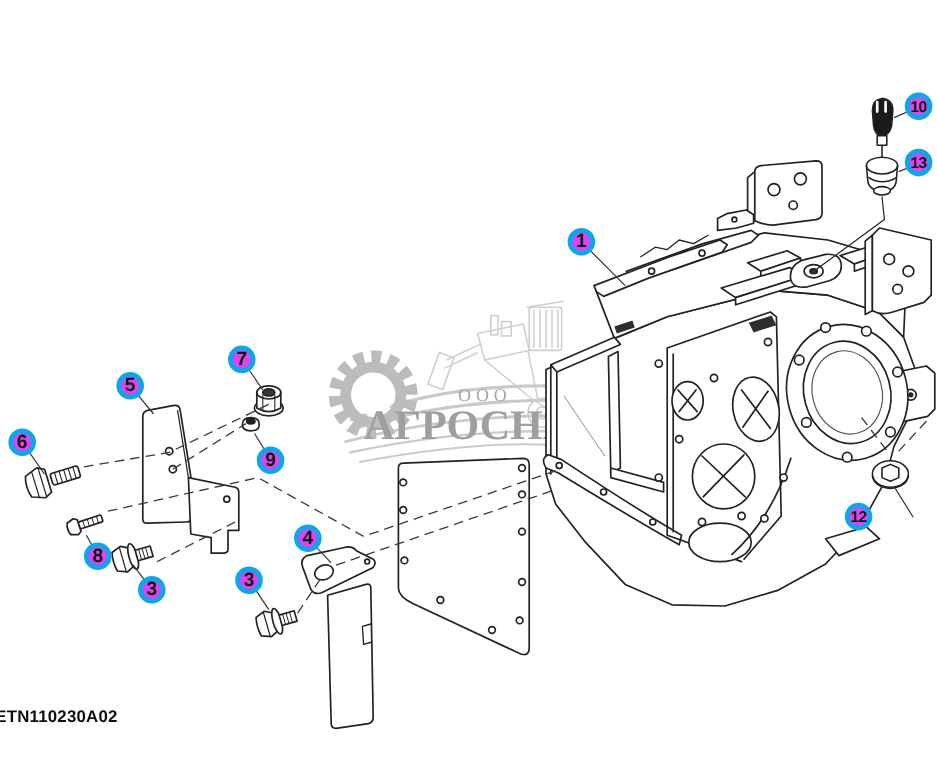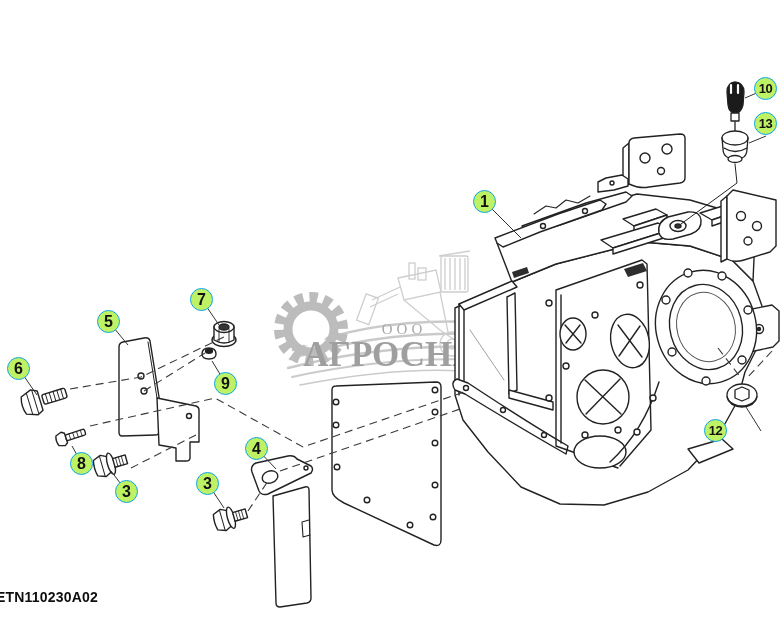--- a/index.html
+++ b/index.html
@@ -1,21 +1,21 @@
 <!DOCTYPE html>
 <html><head>
 <meta charset="utf-8">
 <style>
   html,body{margin:0;padding:0;background:#fff;}
   #stage{position:relative;width:781px;height:641px;background:#ffffff;overflow:hidden;
          font-family:"Liberation Sans",sans-serif;}
   #art{position:absolute;left:0;top:0;z-index:1;}
   #callout-layer{position:absolute;left:0;top:0;width:100%;height:100%;z-index:3;pointer-events:none;}
   .callout{position:absolute;width:23px;height:23px;margin:-12px 0 0 -12px;border-radius:50%;
-           background:#bef264;border:1px solid #0ea5e9;display:flex;align-items:center;justify-content:center;
+           background:#d946ef;border:4px solid #0ea5e9;display:flex;align-items:center;justify-content:center;
            font-weight:bold;font-size:16px;color:#121212;box-sizing:border-box;
            font-family:"Liberation Sans",sans-serif;}
   .callout.two{font-size:13px;letter-spacing:-0.5px;}
   #image-code{position:absolute;left:-4px;top:589px;z-index:4;font-weight:bold;font-size:14px;
               color:#0e0e0e;letter-spacing:0.2px;font-family:"Liberation Sans",sans-serif;}
   text.wm-big{font-family:"Liberation Serif",serif;font-weight:bold;font-size:35px;fill:#9a9a9a;}
   text.wm-small{font-family:"Liberation Serif",serif;font-size:15px;fill:#a2a2a2;letter-spacing:4px;}
 </style>
 </head>
 <body>
@@ -283,18 +283,18 @@
       <div class="callout" style="left: 485px; top: 202px;">1</div>
       <div class="callout" style="left: 109px; top: 322px;">5</div>
       <div class="callout" style="left: 202px; top: 300px;">7</div>
       <div class="callout" style="left: 19px; top: 369px;">6</div>
       <div class="callout" style="left: 226px; top: 384px;">9</div>
       <div class="callout" style="left: 82px; top: 464px;">8</div>
       <div class="callout" style="left: 127px; top: 492px;">3</div>
       <div class="callout" style="left: 208px; top: 484px;">3</div>
       <div class="callout" style="left: 257px; top: 449px;">4</div>
       <div class="callout two" style="left: 766px; top: 89px;">10</div>
-      <div class="callout two" style="left: 766px; top: 124px;">13</div>
+      <div class="callout two" style="left: 766px; top: 136px;">13</div>
       <div class="callout two" style="left: 716px; top: 431px;">12</div>
     </div>
 
 <div id="image-code">ETN110230A02</div>
 </div>
 
 </body></html>

